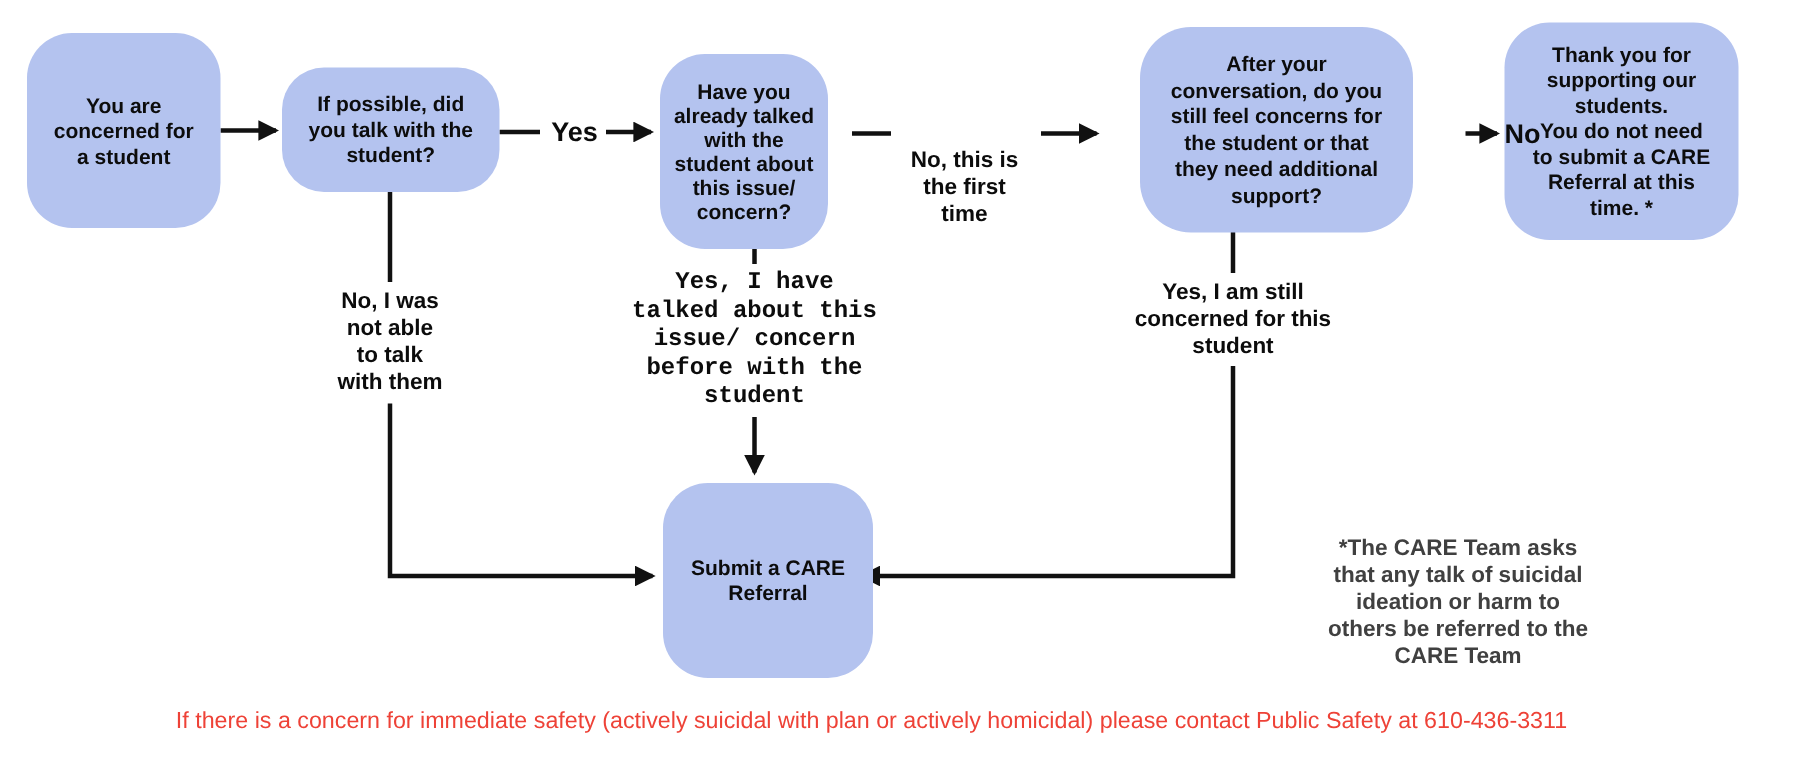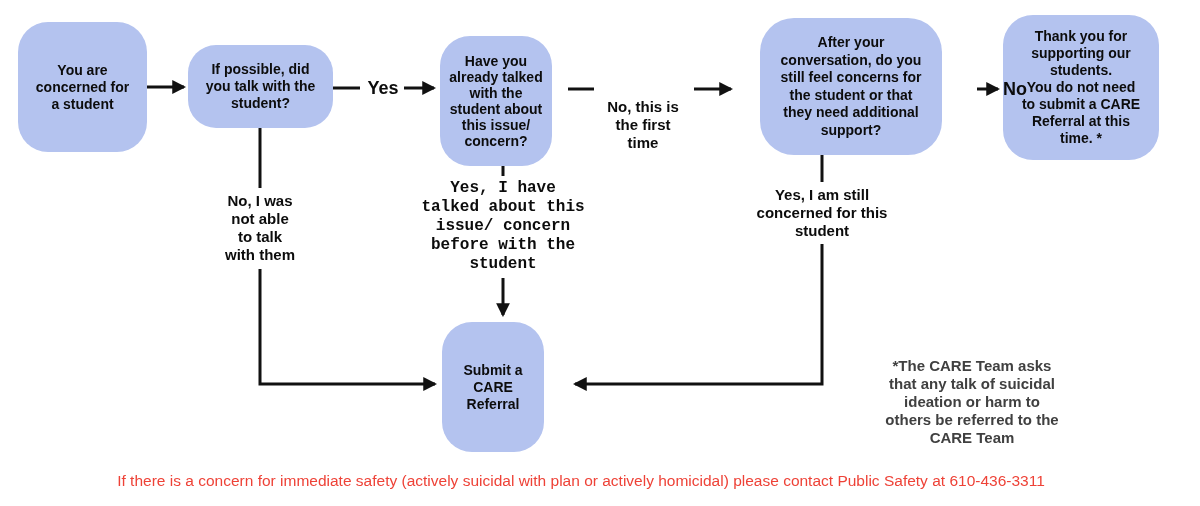--- a/index.html
+++ b/index.html
@@ -137,21 +137,21 @@
 support?</div>
 
   <div class="node" style="left:1003px; top:15px; width:156px; height:145px;">Thank you for
 supporting our
 students.
 You do not need
 to submit a CARE
 Referral at this
 time. *</div>
 
-  <div class="node" style="left:442px; top:322px; width:102px; height:130px;">Submit a CARE
+  <div class="node" style="left:442px; top:322px; width:140px; height:130px;">Submit a CARE
 Referral</div>
 
   <div class="edge-label big" style="left:383px; top:76px;">Yes</div>
 
   <div class="edge-label" style="left:643px; top:60px;margin-top:38px;">No, this is
 the first
 time</div>
 
   <div class="edge-label big" style="left:1015px; top:77px;">No</div>
 

